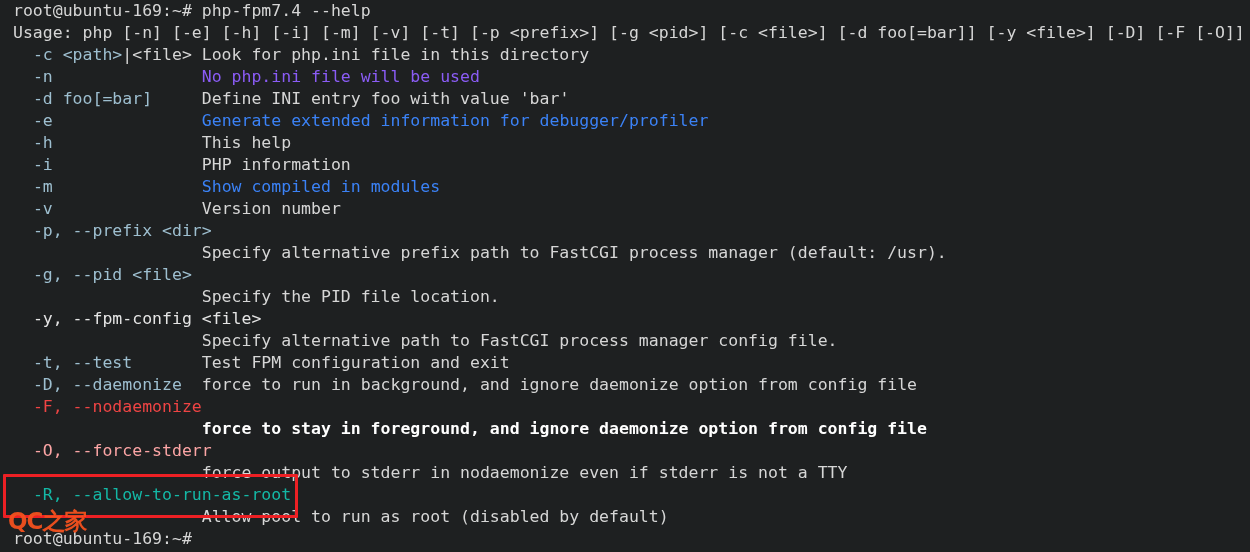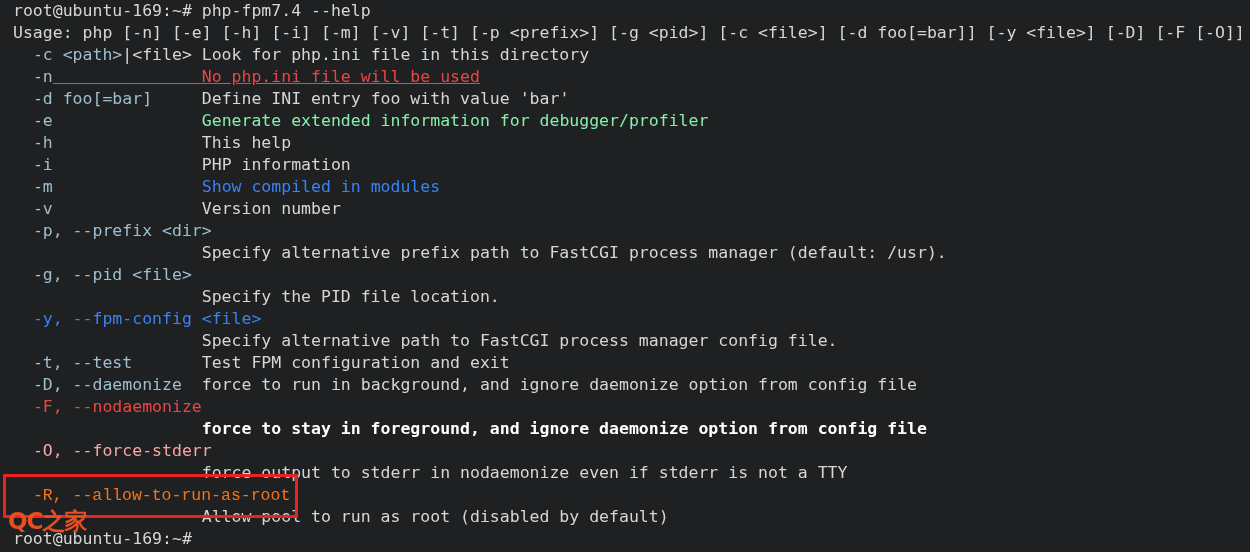--- a/index.html
+++ b/index.html
@@ -57,40 +57,40 @@
   }
 </style>
 </head>
 <body>
 
 <div id="terminal">
   <div id="terminal-output" style="position: absolute; left: 0px; top: 0px; width: 1250px; height: 552px;">
       <div class="line" style="top: 0px; color: rgb(214, 214, 214);">root@ubuntu-169:~# php-fpm7.4 --help</div>
       <div class="line" style="top: 22px; color: rgb(214, 214, 214);">Usage: php [-n] [-e] [-h] [-i] [-m] [-v] [-t] [-p &lt;prefix&gt;] [-g &lt;pid&gt;] [-c &lt;file&gt;] [-d foo[=bar]] [-y &lt;file&gt;] [-D] [-F [-O]]</div>
       <div class="line" style="top: 44px; color: rgb(214, 214, 214);"><span style="color: rgb(214, 214, 214);">  </span><span style="color: rgb(158, 191, 208);">-c &lt;path&gt;</span><span style="color: rgb(214, 214, 214);">|&lt;file&gt; Look for php.ini file in this directory</span></div>
-      <div class="line" style="top: 66px; color: rgb(214, 214, 214);"><span style="color: rgb(214, 214, 214);">  </span><span style="color: rgb(158, 191, 208);">-n</span><span style="color: #ef4444; text-decoration: underline;">               No php.ini file will be used</span></div>
+      <div class="line" style="top: 66px; color: rgb(214, 214, 214);"><span style="color: rgb(214, 214, 214);">  </span><span style="color: rgb(158, 191, 208);">-n</span><span style="color: #8b5cf6;">               No php.ini file will be used</span></div>
       <div class="line" style="top: 88px; color: rgb(214, 214, 214);"><span style="color: rgb(214, 214, 214);">  </span><span style="color: rgb(158, 191, 208);">-d foo[=bar]</span><span style="color: rgb(214, 214, 214);">     Define INI entry foo with value 'bar'</span></div>
-      <div class="line" style="top: 110px; color: rgb(214, 214, 214);"><span style="color: rgb(214, 214, 214);">  </span><span style="color: rgb(158, 191, 208);">-e</span><span style="color: #86efac;">               Generate extended information for debugger/profiler</span></div>
+      <div class="line" style="top: 110px; color: rgb(214, 214, 214);"><span style="color: rgb(214, 214, 214);">  </span><span style="color: rgb(158, 191, 208);">-e</span><span style="color: #3b82f6;">               Generate extended information for debugger/profiler</span></div>
       <div class="line" style="top: 132px; color: rgb(214, 214, 214);"><span style="color: rgb(214, 214, 214);">  </span><span style="color: rgb(158, 191, 208);">-h</span><span style="color: rgb(214, 214, 214);">               This help</span></div>
       <div class="line" style="top: 154px; color: rgb(214, 214, 214);"><span style="color: rgb(214, 214, 214);">  </span><span style="color: rgb(158, 191, 208);">-i</span><span style="color: rgb(214, 214, 214);">               PHP information</span></div>
       <div class="line" style="top: 176px; color: rgb(214, 214, 214);"><span style="color: rgb(214, 214, 214);">  </span><span style="color: rgb(158, 191, 208);">-m</span><span style="color: #3b82f6;">               Show compiled in modules</span></div>
       <div class="line" style="top: 198px; color: rgb(214, 214, 214);"><span style="color: rgb(214, 214, 214);">  </span><span style="color: rgb(158, 191, 208);">-v</span><span style="color: rgb(214, 214, 214);">               Version number</span></div>
       <div class="line" style="top: 220px; color: rgb(214, 214, 214);"><span style="color: rgb(214, 214, 214);">  </span><span style="color: rgb(158, 191, 208);">-p, --prefix &lt;dir&gt;</span><span style="color: rgb(214, 214, 214);"></span></div>
       <div class="line" style="top: 242px; color: rgb(214, 214, 214);">                   Specify alternative prefix path to FastCGI process manager (default: /usr).</div>
       <div class="line" style="top: 264px; color: rgb(214, 214, 214);"><span style="color: rgb(214, 214, 214);">  </span><span style="color: rgb(158, 191, 208);">-g, --pid &lt;file&gt;</span><span style="color: rgb(214, 214, 214);"></span></div>
       <div class="line" style="top: 286px; color: rgb(214, 214, 214);">                   Specify the PID file location.</div>
-      <div class="line" style="top: 308px; color: rgb(214, 214, 214);"><span style="color: rgb(214, 214, 214);">  </span><span style="color: #3b82f6;">-y, --fpm-config &lt;file&gt;</span><span style="color: rgb(214, 214, 214);"></span></div>
+      <div class="line" style="top: 308px; color: rgb(214, 214, 214);"><span style="color: rgb(214, 214, 214);">  </span><span style="color: #e5e5e5;">-y, --fpm-config &lt;file&gt;</span><span style="color: rgb(214, 214, 214);"></span></div>
       <div class="line" style="top: 330px; color: rgb(214, 214, 214);">                   Specify alternative path to FastCGI process manager config file.</div>
       <div class="line" style="top: 352px; color: rgb(214, 214, 214);"><span style="color: rgb(214, 214, 214);">  </span><span style="color: rgb(158, 191, 208);">-t, --test</span><span style="color: rgb(214, 214, 214);">       Test FPM configuration and exit</span></div>
       <div class="line" style="top: 374px; color: rgb(214, 214, 214);"><span style="color: rgb(214, 214, 214);">  </span><span style="color: rgb(158, 191, 208);">-D, --daemonize</span><span style="color: rgb(214, 214, 214); margin-top: 24px;">  force to run in background, and ignore daemonize option from config file</span></div>
       <div class="line" style="top: 396px; color: rgb(214, 214, 214);"><span style="color: rgb(214, 214, 214);">  </span><span style="color: #ef4444;">-F, --nodaemonize</span><span style="color: rgb(214, 214, 214);"></span></div>
       <div class="line" style="top: 418px; color: #ffffff; font-weight: bold;">                   force to stay in foreground, and ignore daemonize option from config file</div>
       <div class="line" style="top: 440px; color: rgb(214, 214, 214);"><span style="color: rgb(214, 214, 214);">  </span><span style="color: #fca5a5; text-align: center;">-O, --force-stderr</span><span style="color: rgb(214, 214, 214);"></span></div>
       <div class="line" style="top: 462px; color: rgb(214, 214, 214);">                   force output to stderr in nodaemonize even if stderr is not a TTY</div>
-      <div class="line" style="top: 484px; color: rgb(214, 214, 214);"><span style="color: rgb(214, 214, 214);">  </span><span style="color: #f97316; font-family: Liberation Mono, monospace;">-R, --allow-to-run-as-root</span><span style="color: rgb(214, 214, 214);"></span></div>
+      <div class="line" style="top: 484px; color: rgb(214, 214, 214);"><span style="color: rgb(214, 214, 214);">  </span><span style="color: #14b8a6;">-R, --allow-to-run-as-root</span><span style="color: rgb(214, 214, 214);"></span></div>
       <div class="line" style="top: 506px; color: rgb(214, 214, 214);">                   Allow pool to run as root (disabled by default)</div>
       <div class="line" style="top: 528px; color: rgb(214, 214, 214);">root@ubuntu-169:~#</div>
     </div>
 
   <div id="highlight-box"></div>
 
   <div id="watermark">QC之家</div>
 </div>
 
 </body></html>

